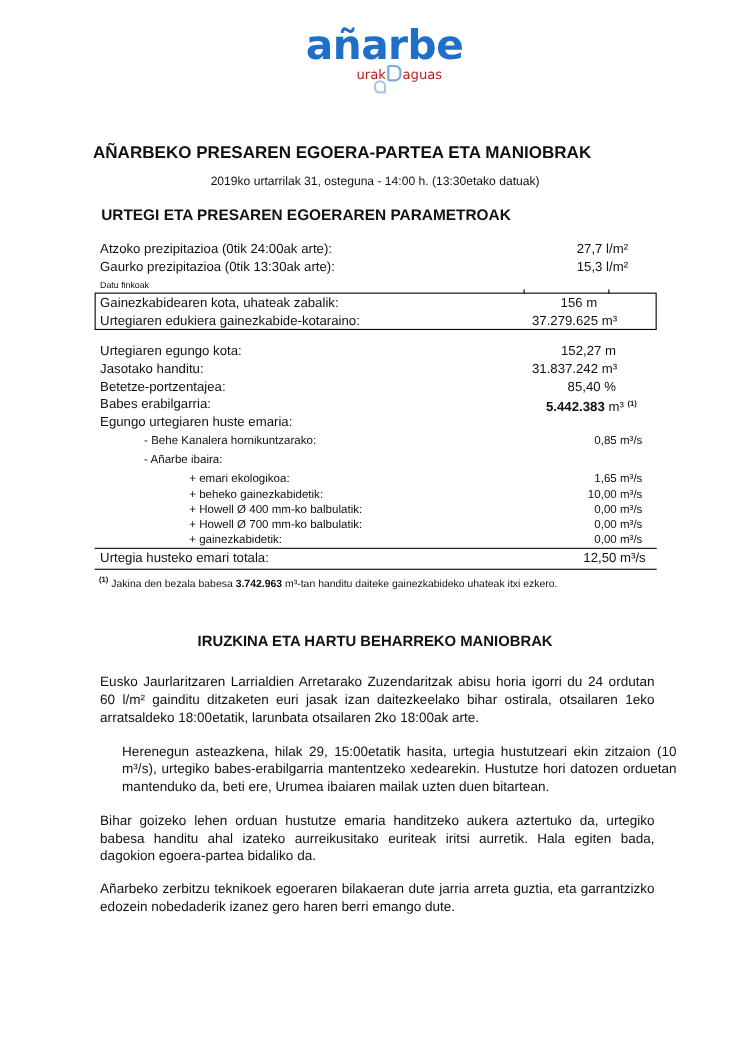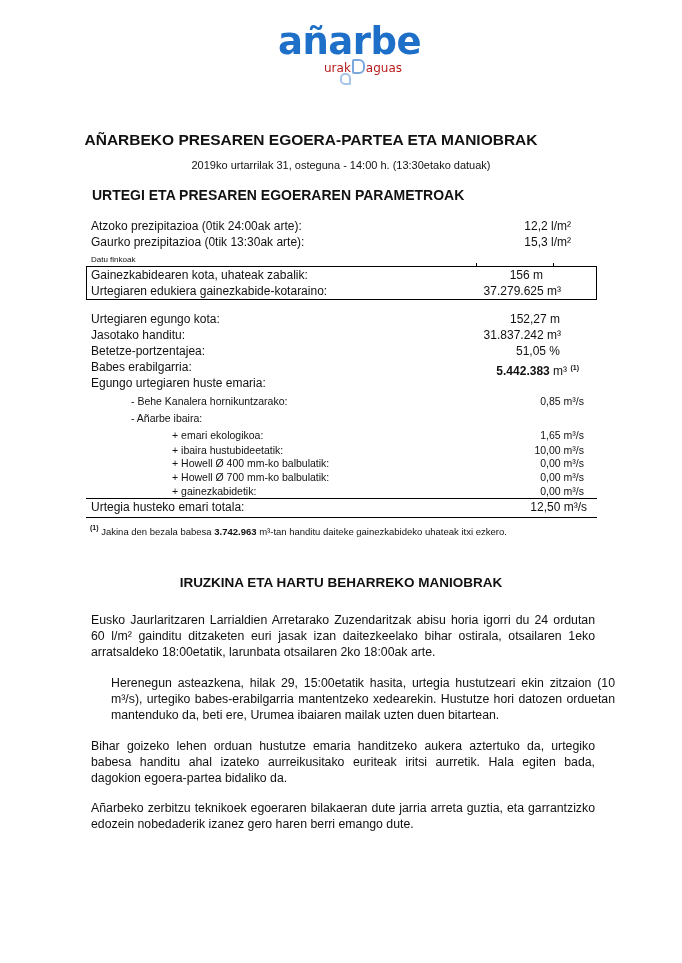--- a/index.html
+++ b/index.html
@@ -78,21 +78,21 @@
   <div class="logo-drop2"></div>
 </div>
 
 <div class="abs main-title">AÑARBEKO PRESAREN EGOERA-PARTEA ETA MANIOBRAK</div>
 <div class="abs date-line">2019ko urtarrilak 31, osteguna - 14:00 h. (13:30etako datuak)</div>
 
 <div class="abs section-title">URTEGI ETA PRESAREN EGOERAREN PARAMETROAK</div>
 
 <div class="row" style="left:91px; width:480px; top:219px;">
   <span class="lbl">Atzoko prezipitazioa (0tik 24:00ak arte):</span>
-  <span class="val">12,2 l/m²</span>
+  <span class="val">27,7 l/m²</span>
 </div>
 <div class="row" style="left:91px; width:480px; top:235px;">
   <span class="lbl">Gaurko prezipitazioa (0tik 13:30ak arte):</span>
   <span class="val">15,3 l/m²</span>
 </div>
 
 <div class="abs fixed-label">Datu finkoak</div>
 <div class="abs fixed-box">
   <div class="tick" style="left:389px;"></div>
   <div class="tick" style="left:466px;"></div>
@@ -109,21 +109,21 @@
 <div class="row" style="left:91px; width:470px; top:312px;">
   <span class="lbl">Urtegiaren egungo kota:</span>
   <span class="val" style="right:1px;">152,27 m</span>
 </div>
 <div class="row" style="left:91px; width:470px; top:328px;">
   <span class="lbl">Jasotako handitu:</span>
   <span class="val">31.837.242 m³</span>
 </div>
 <div class="row" style="left:91px; width:470px; top:344px;">
   <span class="lbl">Betetze-portzentajea:</span>
-  <span class="val" style="right:1px;">51,05 %</span>
+  <span class="val" style="right:1px;">85,40 %</span>
 </div>
 <div class="row" style="left:91px; width:488px; top:360px;">
   <span class="lbl">Babes erabilgarria:</span>
   <span class="val">
     <b>5.442.383</b>
     <span>m³</span>
     <span class="fn-mark">(1)</span>
   </span>
 </div>
 <div class="row" style="left:91px; width:470px; top:376px;">
@@ -135,21 +135,21 @@
   <span class="val">0,85 m³/s</span>
 </div>
 <div class="row sm" style="left:131px; width:453px; top:411px;">
   <span class="lbl">- Añarbe ibaira:</span>
 </div>
 <div class="row sm" style="left:172px; width:412px; top:428px;">
   <span class="lbl">+ emari ekologikoa:</span>
   <span class="val">1,65 m³/s</span>
 </div>
 <div class="row sm" style="left:172px; width:412px; top:443px;">
-  <span class="lbl">+ ibaira hustubideetatik:</span>
+  <span class="lbl">+ beheko gainezkabidetik:</span>
   <span class="val">10,00 m³/s</span>
 </div>
 <div class="row sm" style="left:172px; width:412px; top:456px;">
   <span class="lbl">+ Howell Ø 400 mm-ko balbulatik:</span>
   <span class="val">0,00 m³/s</span>
 </div>
 <div class="row sm" style="left:172px; width:412px; top:470px;">
   <span class="lbl">+ Howell Ø 700 mm-ko balbulatik:</span>
   <span class="val">0,00 m³/s</span>
 </div>

